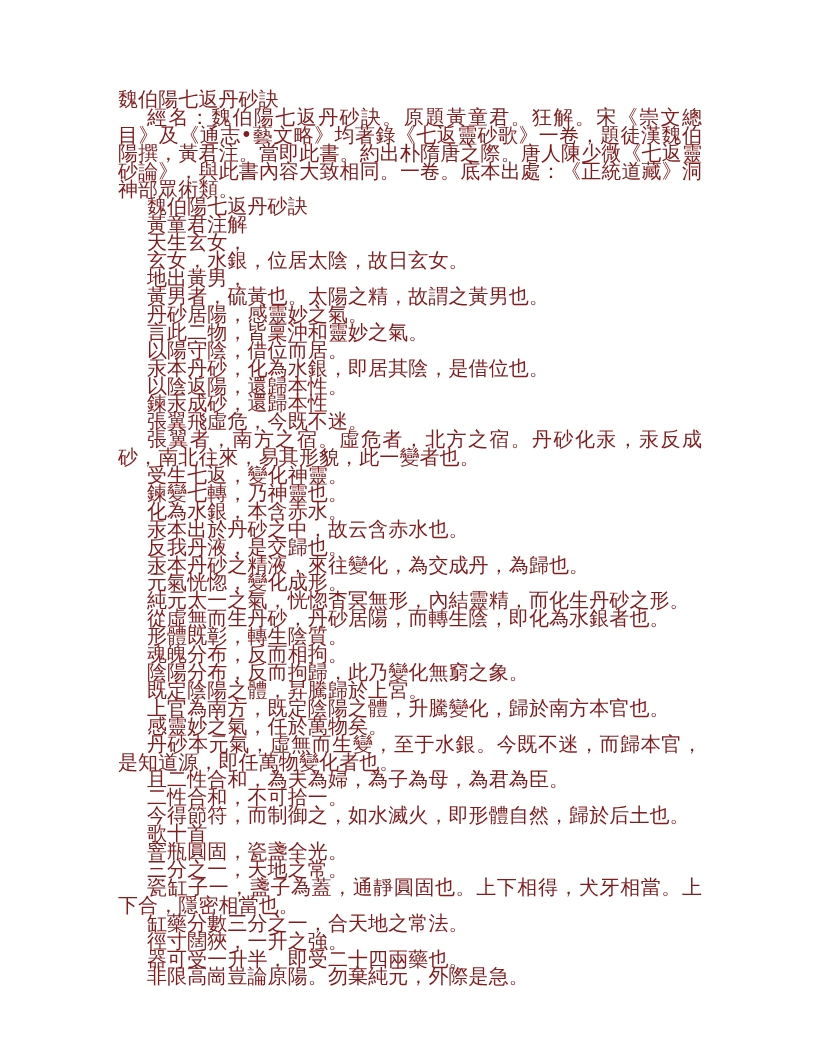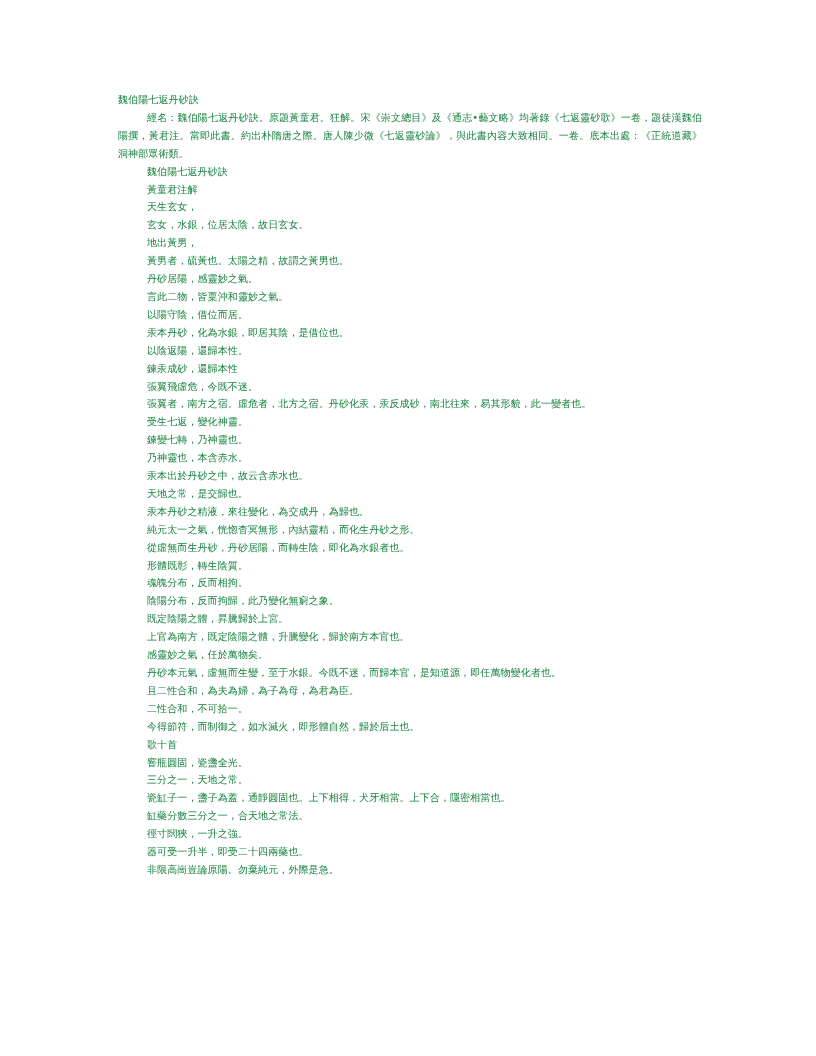--- a/index.html
+++ b/index.html
@@ -1,20 +1,20 @@
 <!DOCTYPE html>
 <html><head>
 <meta charset="utf-8">
 <style>
   html, body { margin:0; padding:0; background:#ffffff; }
   body { width:816px; height:1056px; position:relative; overflow:hidden; }
   .page {
     position:absolute; left:118px; top:91px; width:584px;
     font-family: "DejaVu Serif", "Liberation Serif", serif;
-    font-size:10px; line-height:17.9px; color:#15803d;
+    font-size:20px; line-height:17.9px; color:#7f1d1d;
     letter-spacing:0.1px;
   }
   .p { margin:0; text-indent:29px; text-align:justify; text-align-last:left; word-break:break-all; }
   .p.noindent { text-indent:0; }
 </style>
 </head>
 <body>
 
 <div class="page">
   <p class="p noindent">魏伯陽七返丹砂訣</p>
@@ -28,24 +28,25 @@
   <p class="p">丹砂居陽，感靈妙之氣。</p>
   <p class="p">言此二物，皆稟沖和靈妙之氣。</p>
   <p class="p">以陽守陰，借位而居。</p>
   <p class="p">汞本丹砂，化為水銀，即居其陰，是借位也。</p>
   <p class="p">以陰返陽，還歸本性。</p>
   <p class="p">鍊汞成砂，還歸本性</p>
   <p class="p">張翼飛虛危，今既不迷。</p>
   <p class="p">張翼者，南方之宿。虛危者，北方之宿。丹砂化汞，汞反成砂，南北往來，易其形貌，此一變者也。</p>
   <p class="p">受生七返，變化神靈。</p>
   <p class="p">鍊變七轉，乃神靈也。</p>
-  <p class="p">乃神靈也，本含赤水。</p>
+  <p class="p">化為水銀，本含赤水。</p>
   <p class="p">汞本出於丹砂之中，故云含赤水也。</p>
-  <p class="p">天地之常，是交歸也。</p>
+  <p class="p">反我丹液，是交歸也。</p>
   <p class="p">汞本丹砂之精液，來往變化，為交成丹，為歸也。</p>
+  <p class="p">元氣恍惚，變化成形。</p>
   <p class="p">純元太一之氣，恍惚杳冥無形，內結靈精，而化生丹砂之形。</p>
   <p class="p">從虛無而生丹砂，丹砂居陽，而轉生陰，即化為水銀者也。</p>
   <p class="p">形體既彰，轉生陰質。</p>
   <p class="p">魂魄分布，反而相拘。</p>
   <p class="p">陰陽分布，反而拘歸，此乃變化無窮之象。</p>
   <p class="p">既定陰陽之體，昇騰歸於上宮。</p>
   <p class="p">上官為南方，既定陰陽之體，升騰變化，歸於南方本官也。</p>
   <p class="p">感靈妙之氣，任於萬物矣。</p>
   <p class="p">丹砂本元氣，虛無而生變，至于水銀。今既不迷，而歸本官，是知道源，即任萬物變化者也。</p>
   <p class="p">且二性合和，為夫為婦，為子為母，為君為臣。</p>

